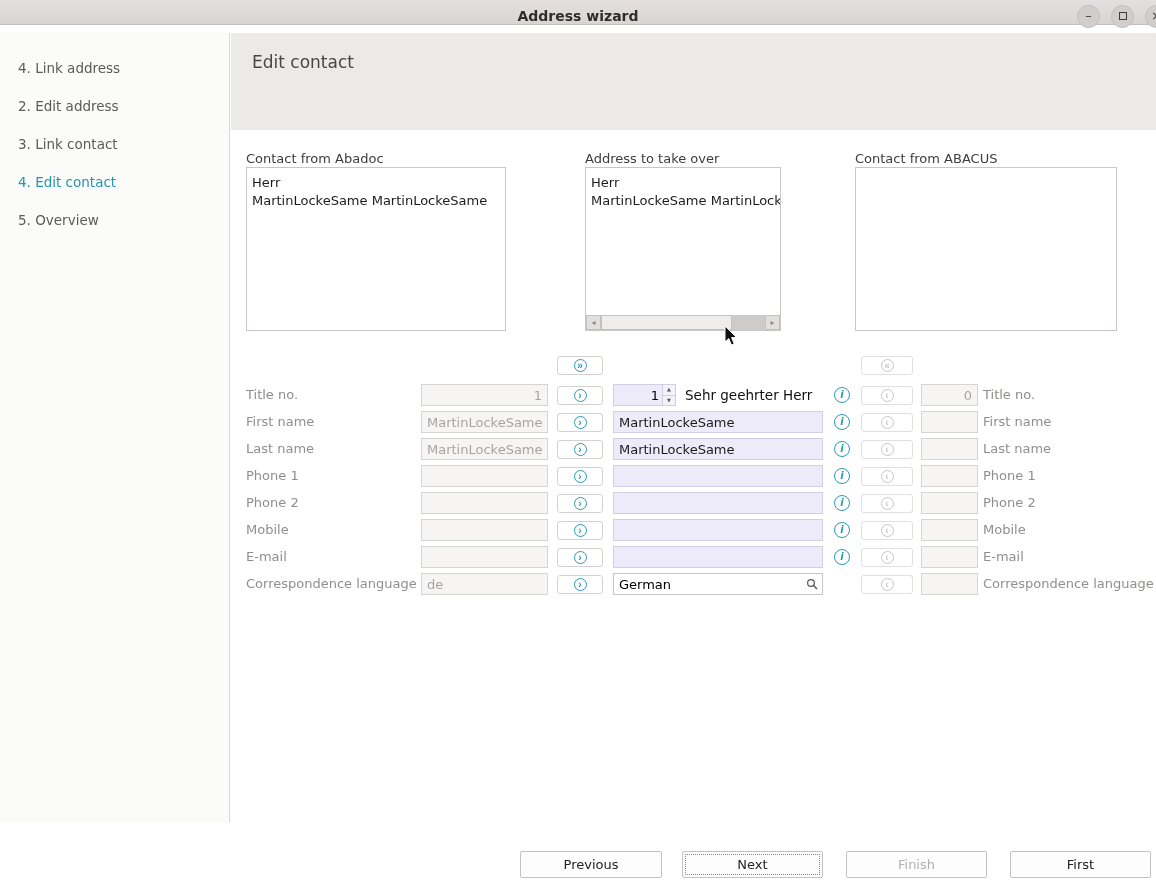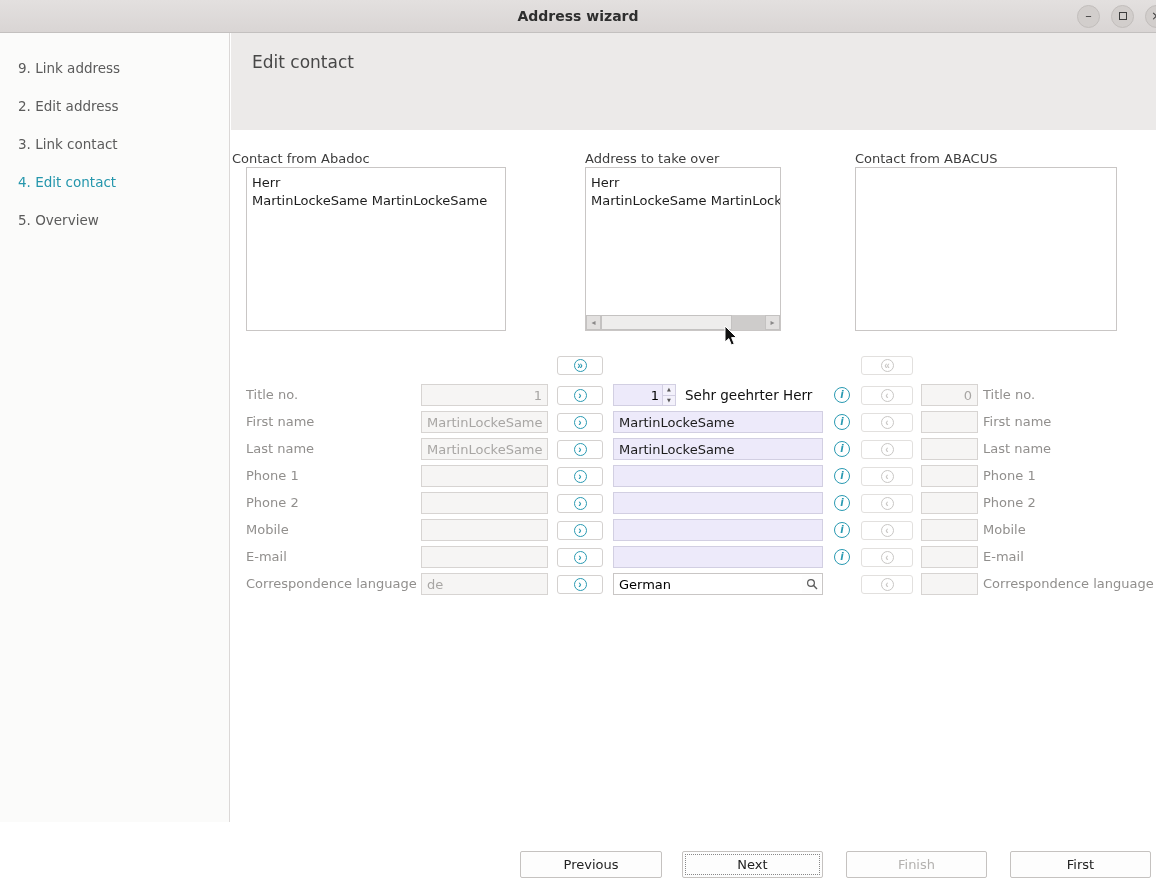--- a/index.html
+++ b/index.html
@@ -2,21 +2,21 @@
 <html><head>
 <meta charset="utf-8">
 <style>
   * { margin:0; padding:0; box-sizing:border-box; }
   html,body { width:1156px; height:890px; }
   body {
     position:relative; overflow:hidden; background:#ffffff;
     font-family:"DejaVu Sans","Liberation Sans",sans-serif; font-size:13px; color:#1c1c1c;
   }
   
-  .titlebar { position:absolute; left:0; top:0; width:1156px; height:33px;
+  .titlebar { position:absolute; left:0; top:0; width:1156px; height:25px;
     background:linear-gradient(#e3e0df,#d9d5d4); border-bottom:1px solid #c3c0bf; }
   .win-title { line-height:33px; text-align:center; font-weight:bold; font-size:14px; color:#2e2e2e; }
   .win-btns { position:absolute; top:5px; left:1077px; display:flex; gap:11px; }
   .win-btn { width:23px; height:23px; border-radius:50%; background:#d2cecc; border:1px solid #c2bebc;
     color:#3c3c3c; text-align:center; line-height:20px; font-size:13px; cursor:pointer; flex:0 0 auto; }
   .max-square { display:inline-block; width:8px; height:8px; border:1.5px solid #3c3c3c; margin-top:6px; }
   
   .sidebar { position:absolute; left:0; top:33px; width:230px; height:789px;
     background:#fbfbfa; border-right:1px solid #dbd8d7; }
   .step { position:absolute; left:18px; font-size:13.5px; color:#5b5b5b; cursor:pointer; white-space:nowrap; }
@@ -83,32 +83,32 @@
 <div class="titlebar">
   <div class="win-title">Address wizard</div>
   <div class="win-btns">
     <div class="win-btn"><span>–</span></div>
     <div class="win-btn"><span class="max-square"></span></div>
     <div class="win-btn"><span>×</span></div>
   </div>
 </div>
 
 <div class="sidebar">
-  <div class="step" style="top:27px">9. Link address</div>
+  <div class="step" style="top:27px">4. Link address</div>
   <div class="step" style="top:65px">2. Edit address</div>
   <div class="step" style="top:103px">3. Link contact</div>
   <div class="step active" style="top:141px">4. Edit contact</div>
   <div class="step" style="top:179px">5. Overview</div>
 </div>
 
 <div class="header">
   <div class="page-title">Edit contact</div>
 </div>
 
-<div class="panel-label" style="left:232px">Contact from Abadoc</div>
+<div class="panel-label" style="left:246px">Contact from Abadoc</div>
 <div class="panel-label" style="left:585px">Address to take over</div>
 <div class="panel-label" style="left:855px">Contact from ABACUS</div>
 
 <div class="panel" style="left:246px;width:260px">
   <div>Herr</div>
   <div>MartinLockeSame MartinLockeSame</div>
 </div>
 
 <div class="panel" style="left:585px;width:196px">
   <div>Herr</div>

